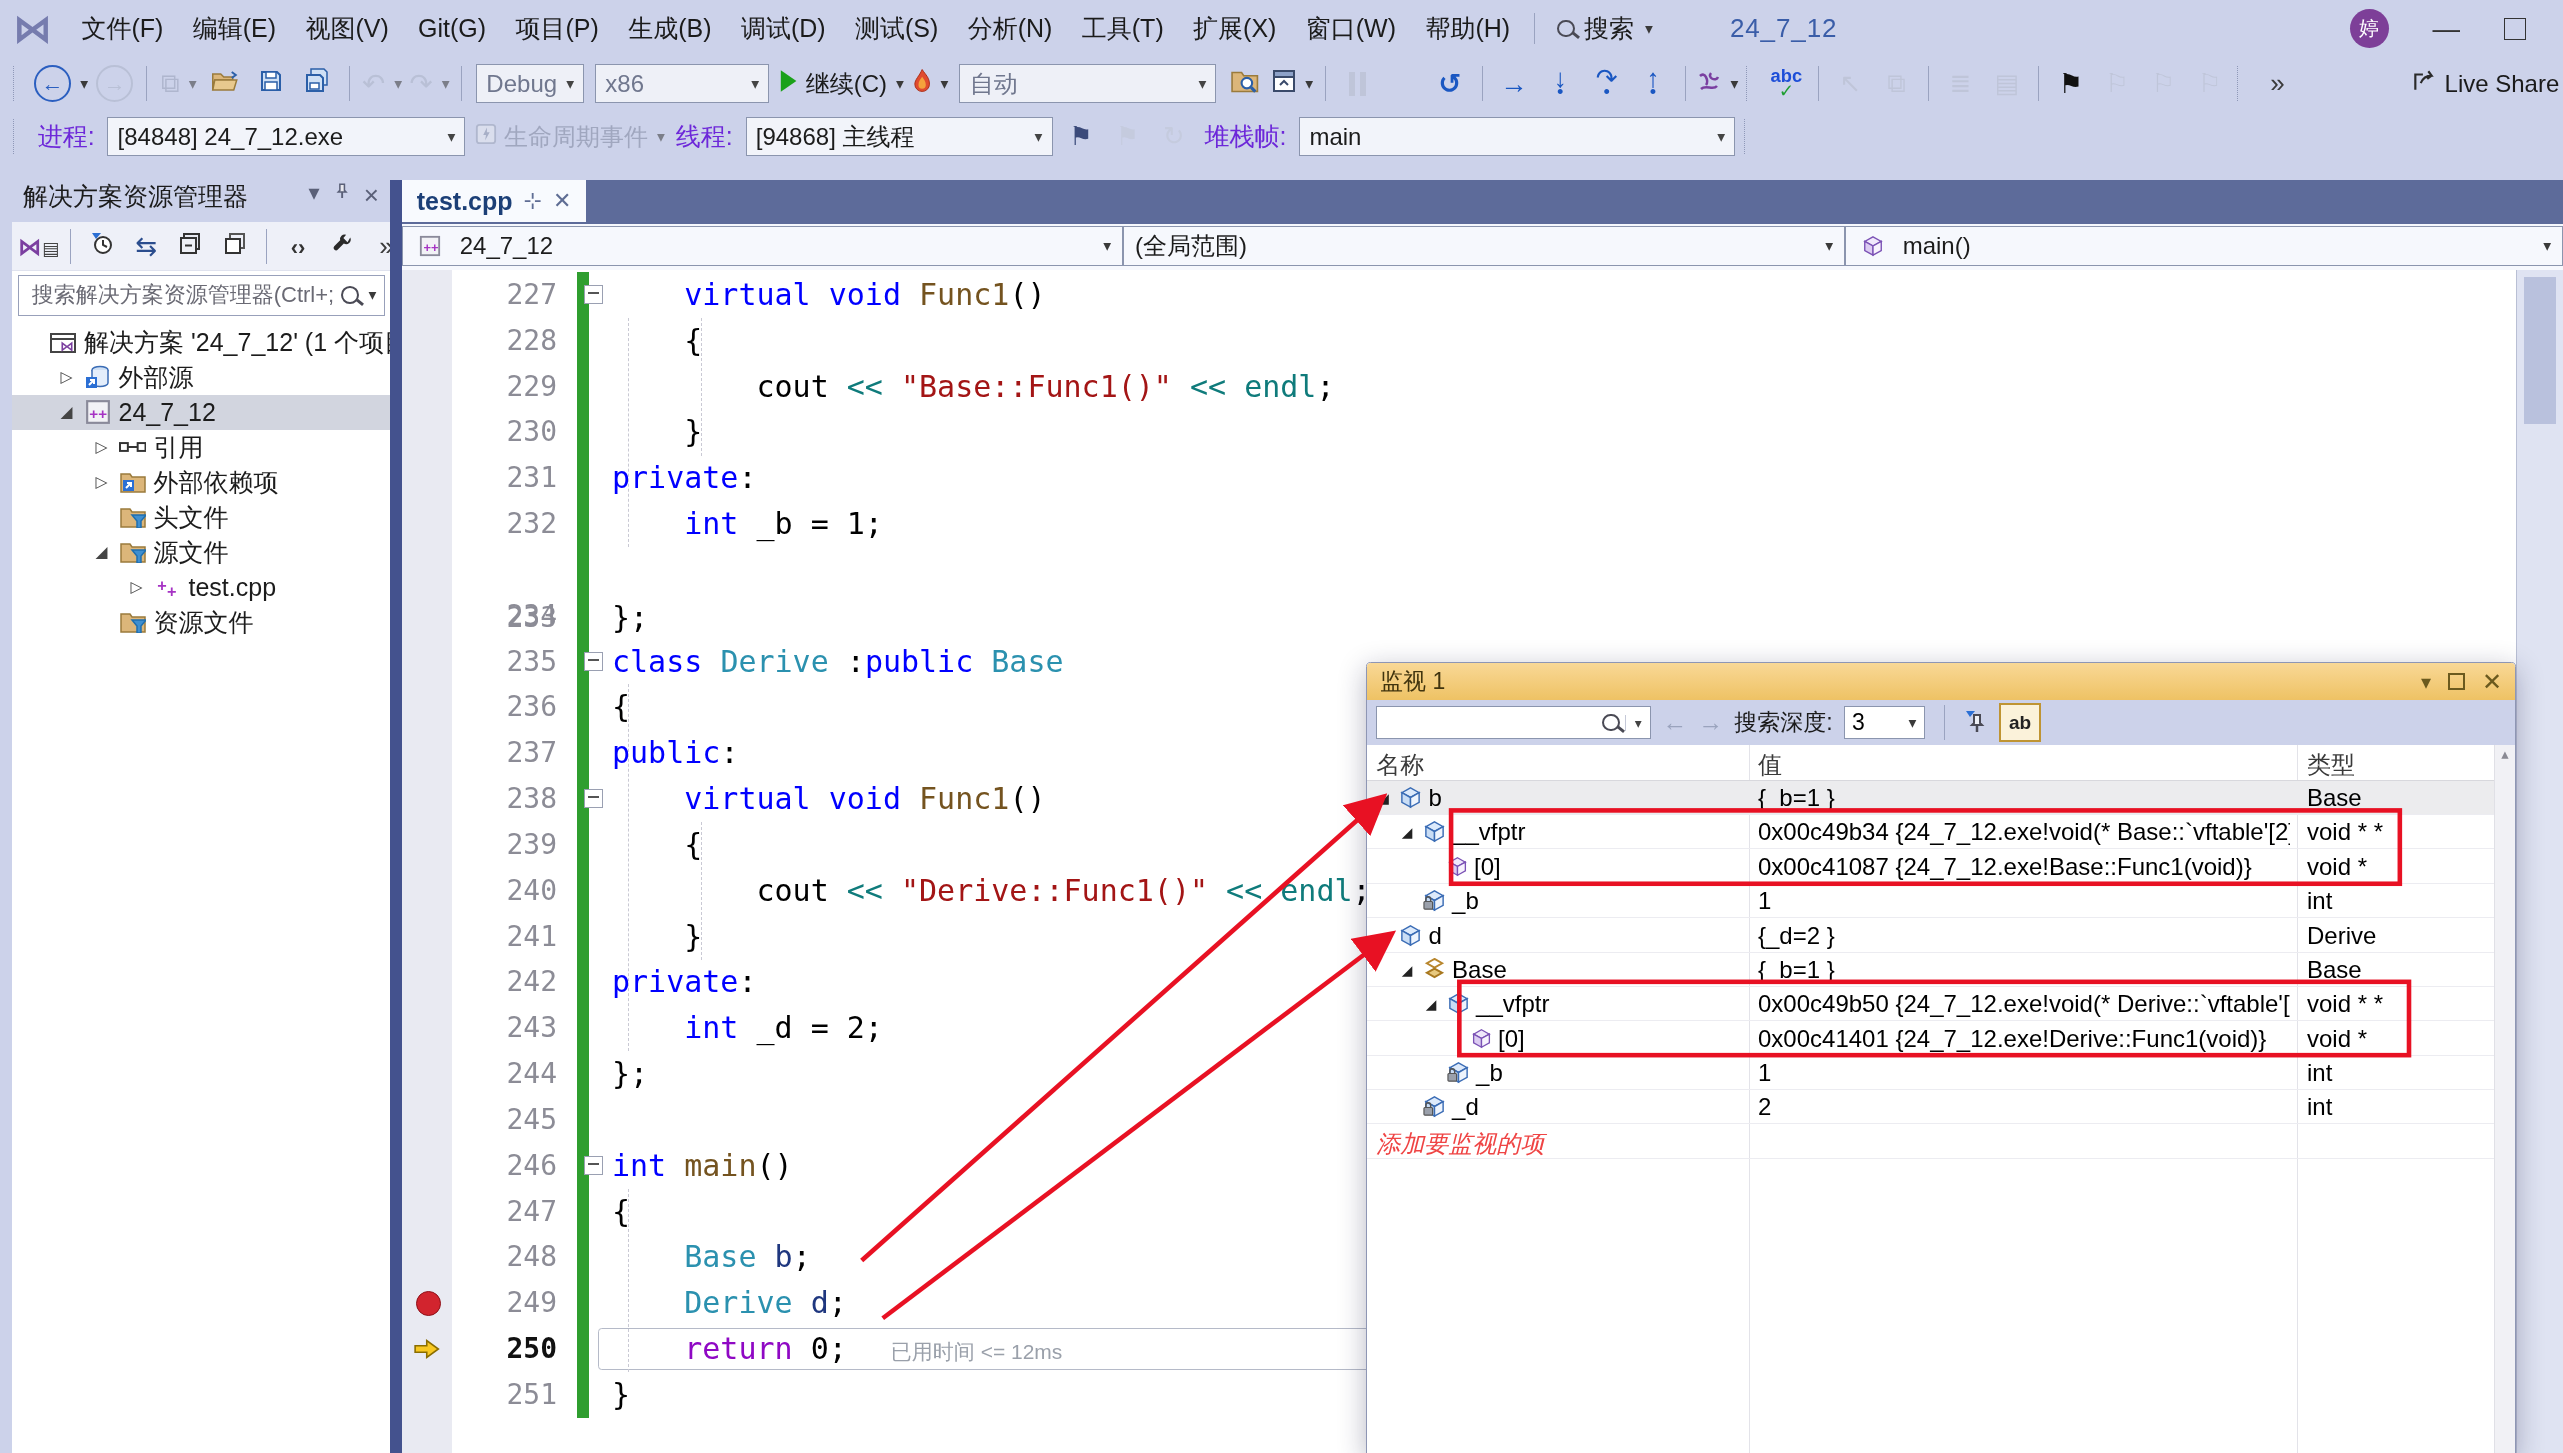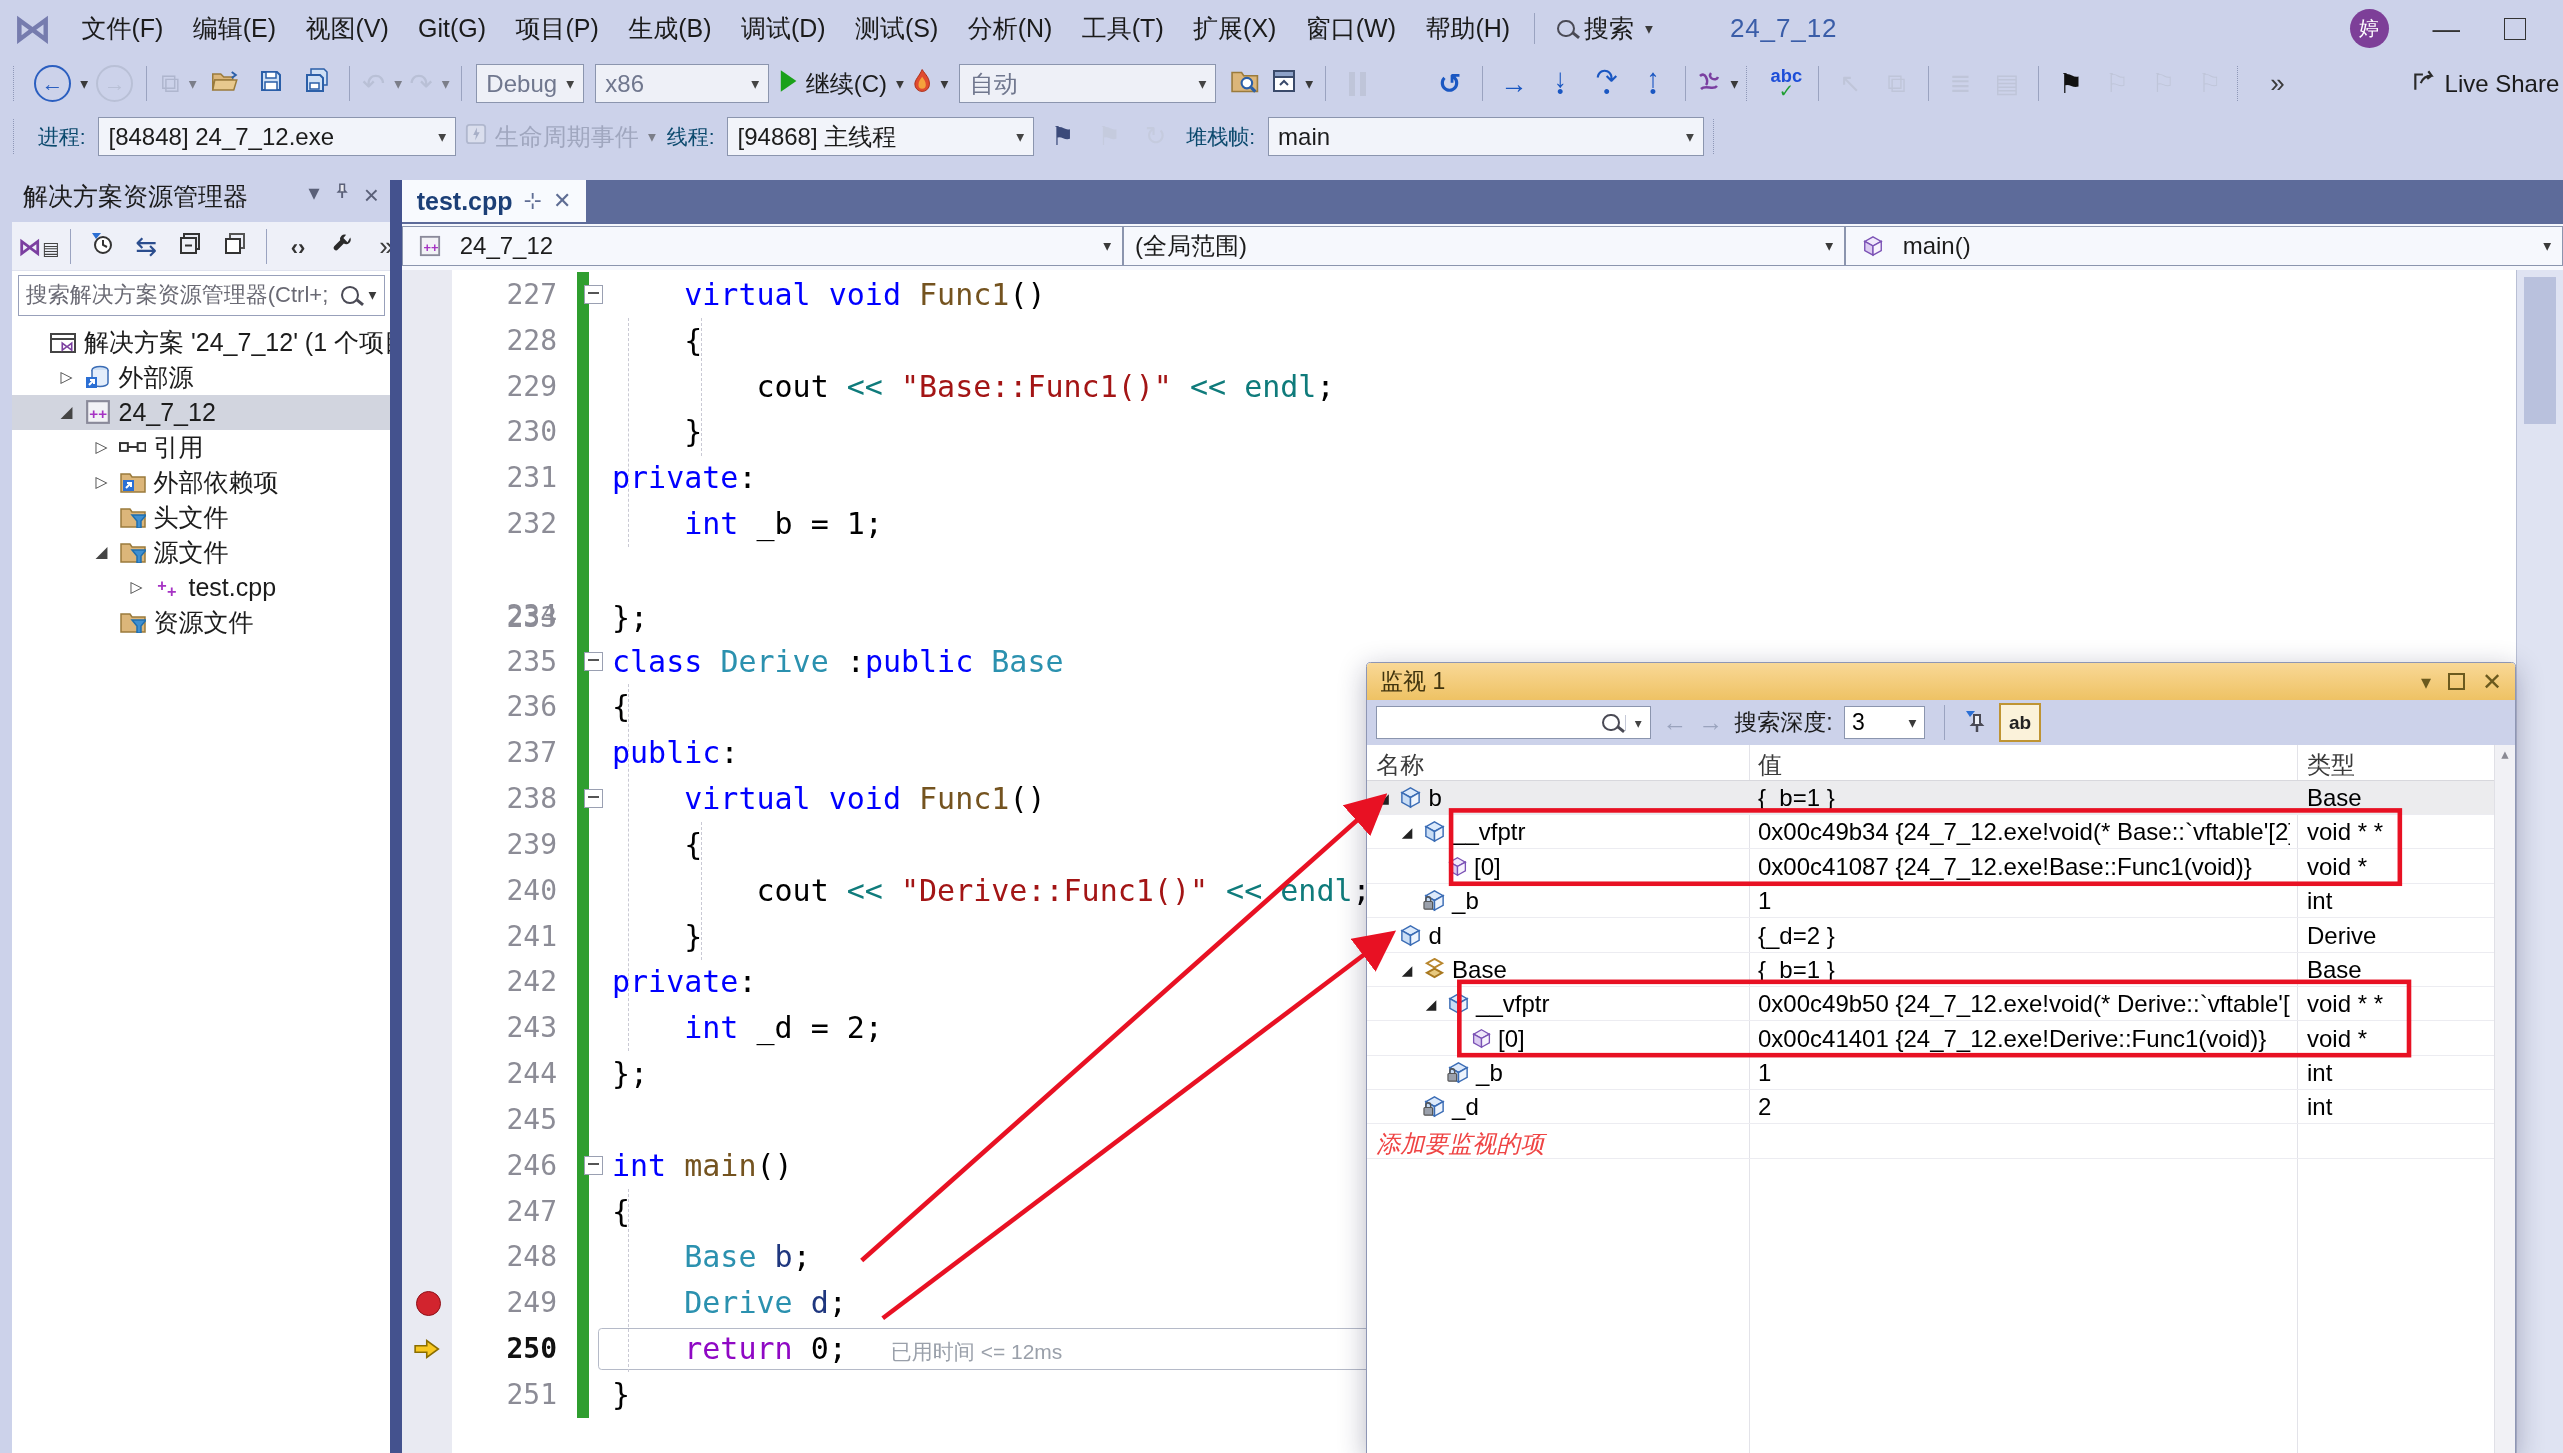--- a/index.html
+++ b/index.html
@@ -26,21 +26,21 @@
   .tbtn.dis{opacity:.55;}
   .tbtn.dis .blabel{color:#7d849c;}
   .sep{width:0.9px;height:35px;background:#9aa3c0;margin:0 8.3px;flex:none;}
   .grip{width:7.3px;height:35px;border-left:1.8px dotted #8f98b8;margin:0 9.2px 0 3.7px;flex:none;}
   .flexsp{flex:1;}
   .caret{font-size:15.6px;color:#3a3a3a;margin-left:1.8px;}
   .combo{height:39px;background:#f2f4fa;border:0.9px solid #8b95ae;display:flex;align-items:center;padding:0 9.2px;font-size:24px;color:#1c1c1c;box-sizing:border-box;margin:0 5.5px;}
   .combo.dis{color:#70778e;background:#eef0f7;}
   .combo .cv{flex:1;white-space:nowrap;overflow:hidden;}
   .combo .ca{font-size:15.6px;color:#444;margin-left:9.2px;}
-  .tlabel{font-size:21px;color:#0c4a6e;margin:0 7.3px;white-space:nowrap;}
+  .tlabel{font-size:25px;color:#6d28d9;margin:0 7.3px;white-space:nowrap;}
   .cir{width:33px;height:33px;border-radius:50%;display:flex;align-items:center;justify-content:center;font-size:22px;}
   .cir.blue{border:2.3px solid #2b5fc0;color:#2b5fc0;}
   .cir.gray{border:2.3px solid #aab2c6;color:#aab2c6;}
   .g28{font-size:26px;} .g30{font-size:27.5px;}
   .pausebars{display:flex;gap:4.6px;} .pausebars i{width:6.4px;height:24px;background:#b6bccc;}
   .stopsq{width:22px;height:22px;background:#c7282d;}
   .step{display:flex;flex-direction:column;align-items:center;line-height:.62;color:#1a57c2;}
   .step .dot{font-size:18.3px;}
   .abcw{display:flex;flex-direction:column;align-items:center;line-height:.8;}
   .abcw b{font-size:18.3px;color:#1d4ed8;} .abcw i{color:#1e9e31;font-style:normal;font-size:18.3px;}
@@ -49,21 +49,21 @@
 
   
   .leftedge{position:absolute;left:0;top:163px;width:12px;bottom:0;background:#ccd2ea;}
   .sol-panel{position:absolute;left:12px;top:180px;width:378px;bottom:0;background:#fff;display:flex;flex-direction:column;}
   .sol-title{height:42px;background:#ccd2ea;display:flex;padding:0 11px;font-size:25px;color:#1b1b1b;}
   .sol-title .sp{flex:1;}
   .sol-title .ticon{color:#5a6078;font-size:22px;margin-left:13px;}
   .sol-tools{height:48px;background:#eef0f8;display:flex;align-items:center;gap:1.8px;padding:0 5.5px;border-bottom:0.9px solid #dfe2ee;}
   .sol-tools .tbtn{min-width:35px;height:39px;}
   .sol-search{height:39px;margin:3.7px 5.5px;border:0.9px solid #98a0ba;background:#fff;display:flex;align-items:center;font-size:22px;color:#6a6a74;padding:0 7.3px;gap:7.3px;}
-  .sol-search .ph{flex:1;white-space:nowrap;overflow:hidden;}
+  .sol-search .ph{flex:1;white-space:nowrap;overflow:hidden;text-align:right;}
   .sol-tree{flex:1;overflow:hidden;background:#fff;padding-top:5.5px;position:relative;}
   .trow{position:relative;height:35px;display:flex;align-items:center;font-size:25px;color:#1c1c1c;white-space:nowrap;}
   .trow.sel{background:#d2d5df;}
   .texp{width:31px;display:inline-flex;justify-content:center;font-size:15.6px;color:#444;flex:none;}
   .ticn{width:31px;display:inline-flex;justify-content:center;align-items:center;flex:none;margin-right:5.5px;}
 
   .splitter{position:absolute;left:390px;top:180px;width:13px;bottom:0;background:#44528e;}
 
   
   .editor{position:absolute;left:402px;top:180px;right:0;bottom:0;background:#fff;}

